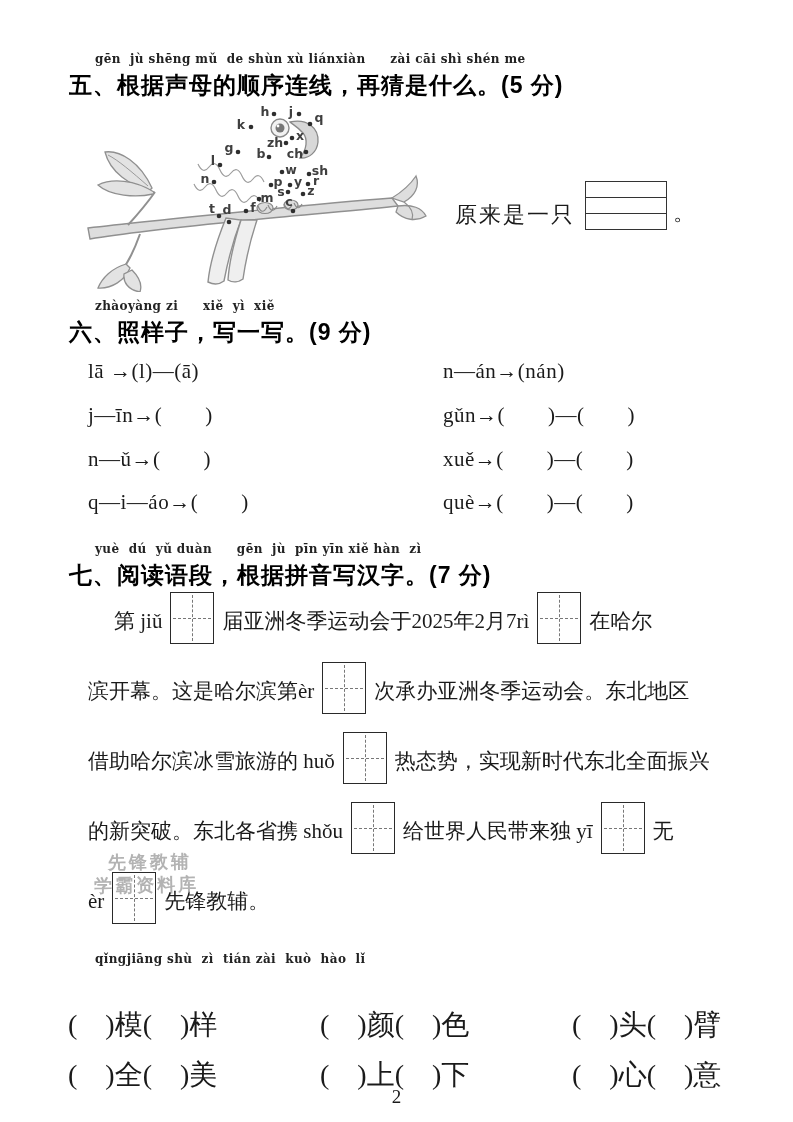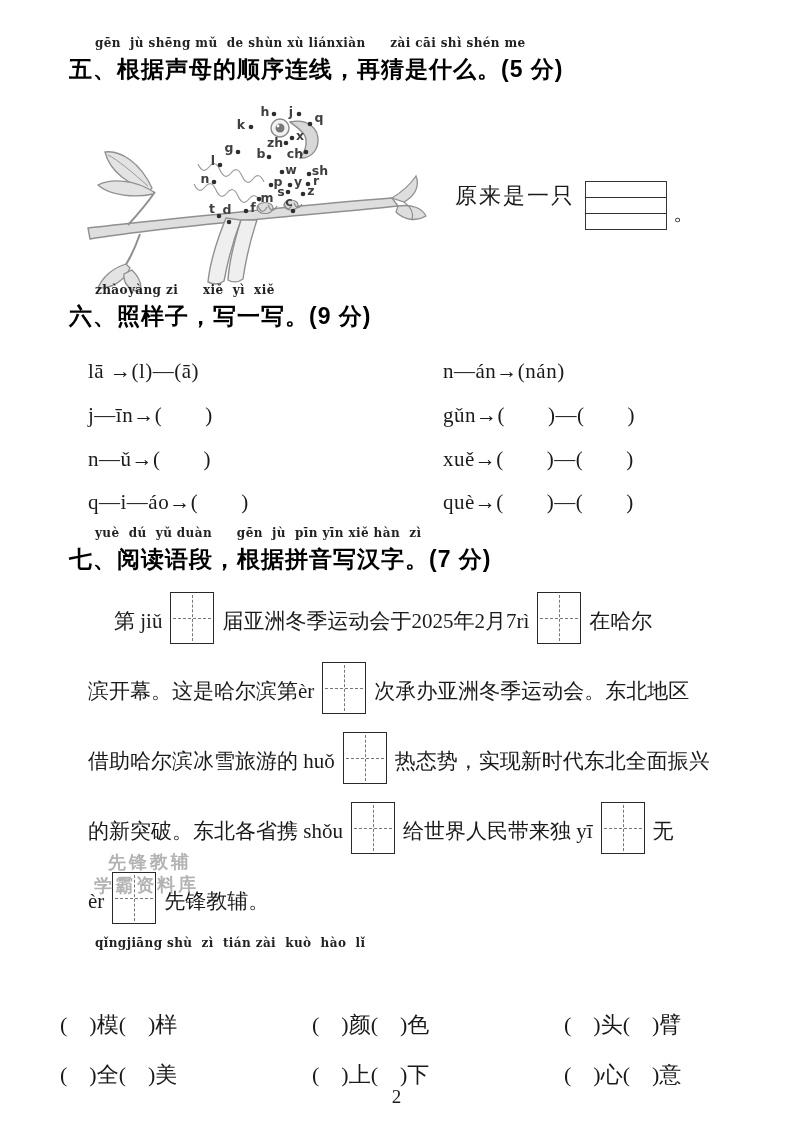--- a/index.html
+++ b/index.html
@@ -2,31 +2,31 @@
 <html><head>
 <meta charset="utf-8">
 <style>
   html,body{margin:0;padding:0;background:#ffffff;}
   .page{position:relative;width:793px;height:1122px;background:#fff;overflow:hidden;
         font-family:"Liberation Serif","DejaVu Serif",serif;color:#1a1a1a;}
 
   
   .sec{position:absolute;left:65px;}
   .sec-pinyin{font:600 12px "DejaVu Serif",serif;color:#222;letter-spacing:.4px;
-              margin:0 0 1px 30px;white-space:pre;}
+              margin:16px 0 1px 30px;white-space:pre;}
   .sec-title{margin:4px;font:700 23px "Liberation Sans","DejaVu Sans",sans-serif;
              color:#000;letter-spacing:1px;white-space:nowrap;}
 
   
   .figure{position:absolute;left:60px;top:92px;width:400px;height:200px;}
   .pt-label{font:700 12.5px "DejaVu Sans",sans-serif;fill:#3f3f3f;text-anchor:middle;}
   .pt-dot{fill:#2e2e2e;}
 
   
-  .riddle{position:absolute;left:455px;top:181px;display:flex;align-items:flex-start;
+  .riddle{position:absolute;left:455px;top:181px;display:flex;align-items:flex-end;
           font-size:22px;letter-spacing:2px;}
   .fourline-box{width:80px;height:47px;border:1.2px solid #333;margin-left:10px;
                 display:flex;flex-direction:column;}
   .fourline-box .fl{flex:1;border-bottom:1px solid #333;}
   .fourline-box .fl:last-child{border-bottom:none;}
   .riddle .period{align-self:flex-end;margin-left:6px;padding-bottom:2px;}
 
   
   .pyx{position:absolute;left:88px;top:350px;width:640px;display:grid;
        grid-template-columns:355px 1fr;grid-auto-rows:43.5px;align-items:center;
@@ -43,23 +43,23 @@
   .tzg .h{position:absolute;left:2px;right:2px;top:50%;border-top:1.2px dashed #777;}
   .tzg .v{position:absolute;top:2px;bottom:2px;left:50%;border-left:1.2px dashed #777;}
 
   
   .watermark{position:absolute;left:108px;top:851px;color:#9a9a9a;opacity:.75;
              font:600 18px "Liberation Sans",sans-serif;letter-spacing:3px;
              transform:rotate(-1deg);line-height:23px;pointer-events:none;}
   .watermark .w2{margin-left:-14px;}
 
   
-  .brackets{position:absolute;left:60px;top:1000px;width:700px;display:grid;
+  .brackets{position:absolute;left:68px;top:1000px;width:700px;display:grid;
             grid-template-columns:252px 252px auto;grid-auto-rows:50px;
-            align-items:center;font-size:22px;}
+            align-items:center;font-size:28px;}
   .brackets span{white-space:pre;}
 
   .page-num{position:absolute;left:0;top:1086px;width:793px;text-align:center;
             font-size:19px;}
 </style>
 </head>
 <body>
 
 <div class="page">
 

